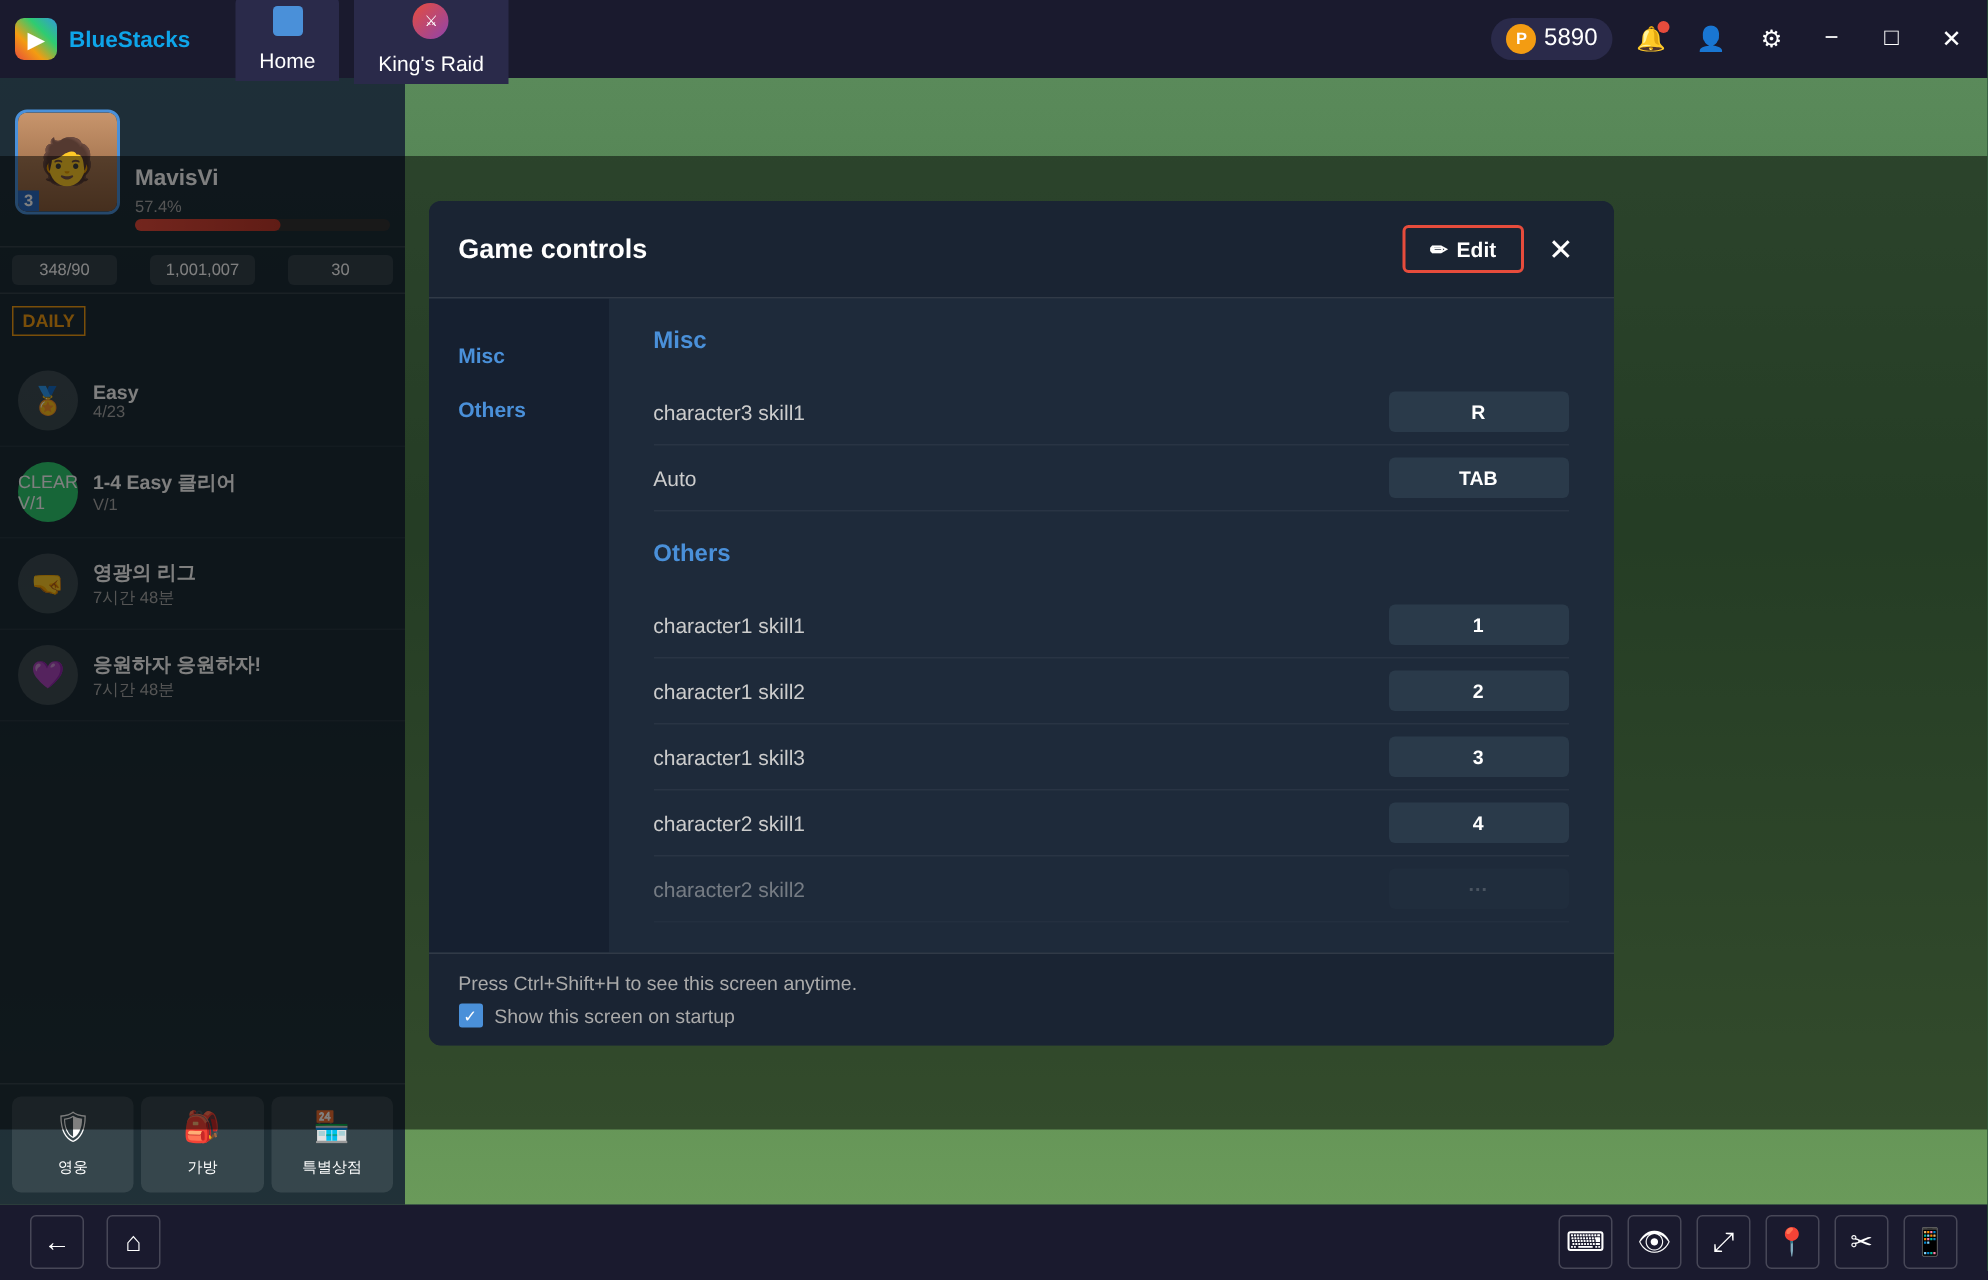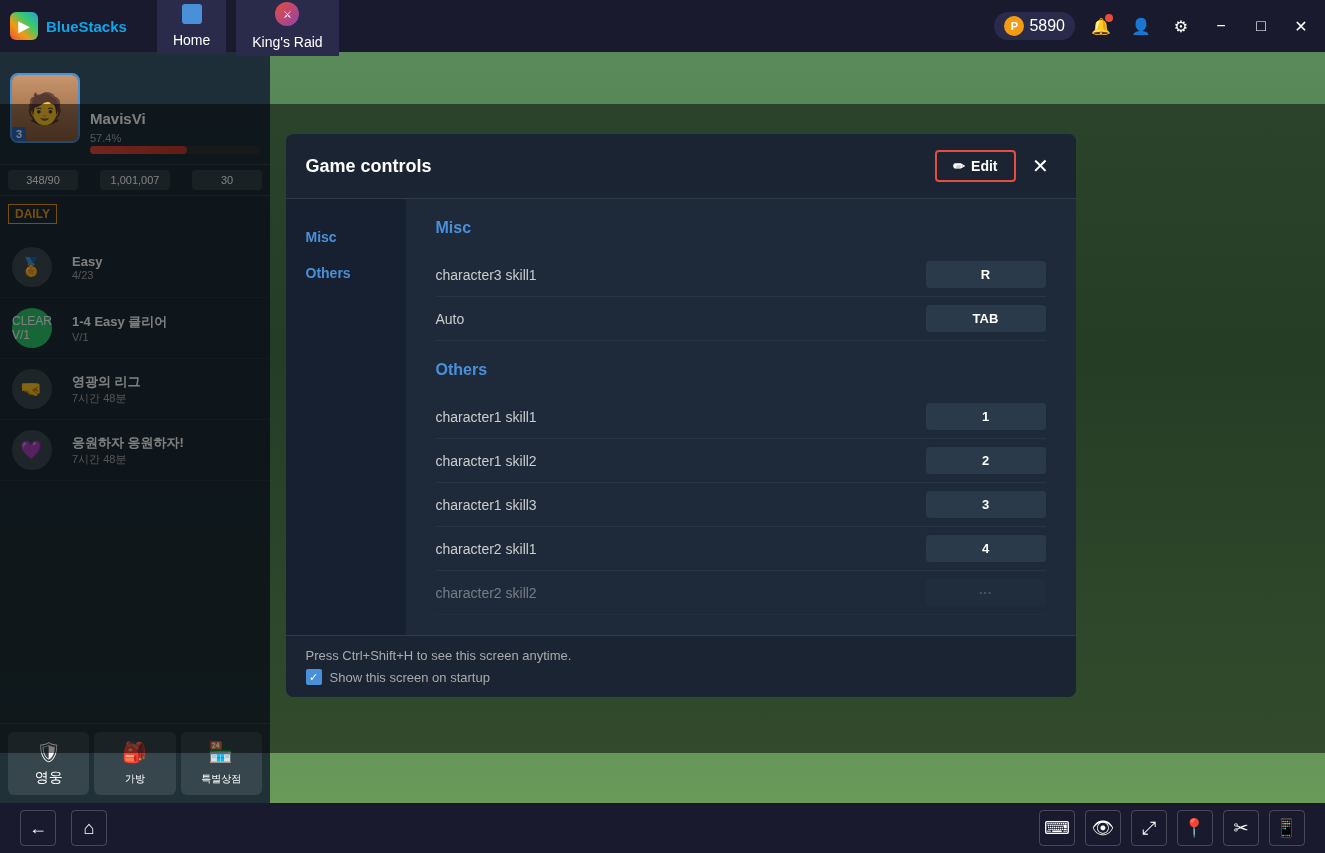--- a/index.html
+++ b/index.html
@@ -240,21 +240,20 @@
       width: 40px; height: 40px;
       border-radius: 50%;
       background: rgba(255,255,255,0.15);
       display: flex;
       align-items: center;
       justify-content: center;
       font-size: 18px;
     }
     .menu-item-text {
       flex: 1;
-      margin-left: 10px;
     }
     .menu-item-title { color: white; font-size: 13px; font-weight: bold; }
     .menu-item-subtitle { color: #aaa; font-size: 11px; }
 
     
     .bottom-bar {
       position: absolute;
       bottom: 0; left: 0; right: 0;
       height: 50px;
       background: #1a1a2e;
@@ -533,21 +532,21 @@
       <div class="menu-item">
         <div class="menu-icon-circle">💜</div>
         <div class="menu-item-text">
           <div class="menu-item-title">응원하자 응원하자!</div>
           <div class="menu-item-subtitle">7시간 48분</div>
         </div>
       </div>
     </div>
 
     <div style="display:flex; gap:5px; padding:8px; border-top:1px solid rgba(255,255,255,0.1);">
-      <div style="flex:1; background:rgba(255,255,255,0.1); border-radius:6px; padding:8px; text-align:center; color:white; font-size:20px; cursor:pointer;">🛡<br><span style="font-size:14px;">영웅</span></div>
+      <div style="flex:1; background:rgba(255,255,255,0.1); border-radius:6px; padding:8px; text-align:center; color:white; font-size:20px; cursor:pointer;">🛡<br><span style="font-size:10px;">영웅</span></div>
       <div style="flex:1; background:rgba(255,255,255,0.1); border-radius:6px; padding:8px; text-align:center; color:white; font-size:20px; cursor:pointer;">🎒<br><span style="font-size:10px;">가방</span></div>
       <div style="flex:1; background:rgba(255,255,255,0.1); border-radius:6px; padding:8px; text-align:center; color:white; font-size:20px; cursor:pointer;">🏪<br><span style="font-size:10px;">특별상점</span></div>
     </div>
   </div>
 
   <div class="modal-overlay">
     <div class="modal">
 
       <div class="modal-header">
         <span class="modal-title">Game controls</span>

